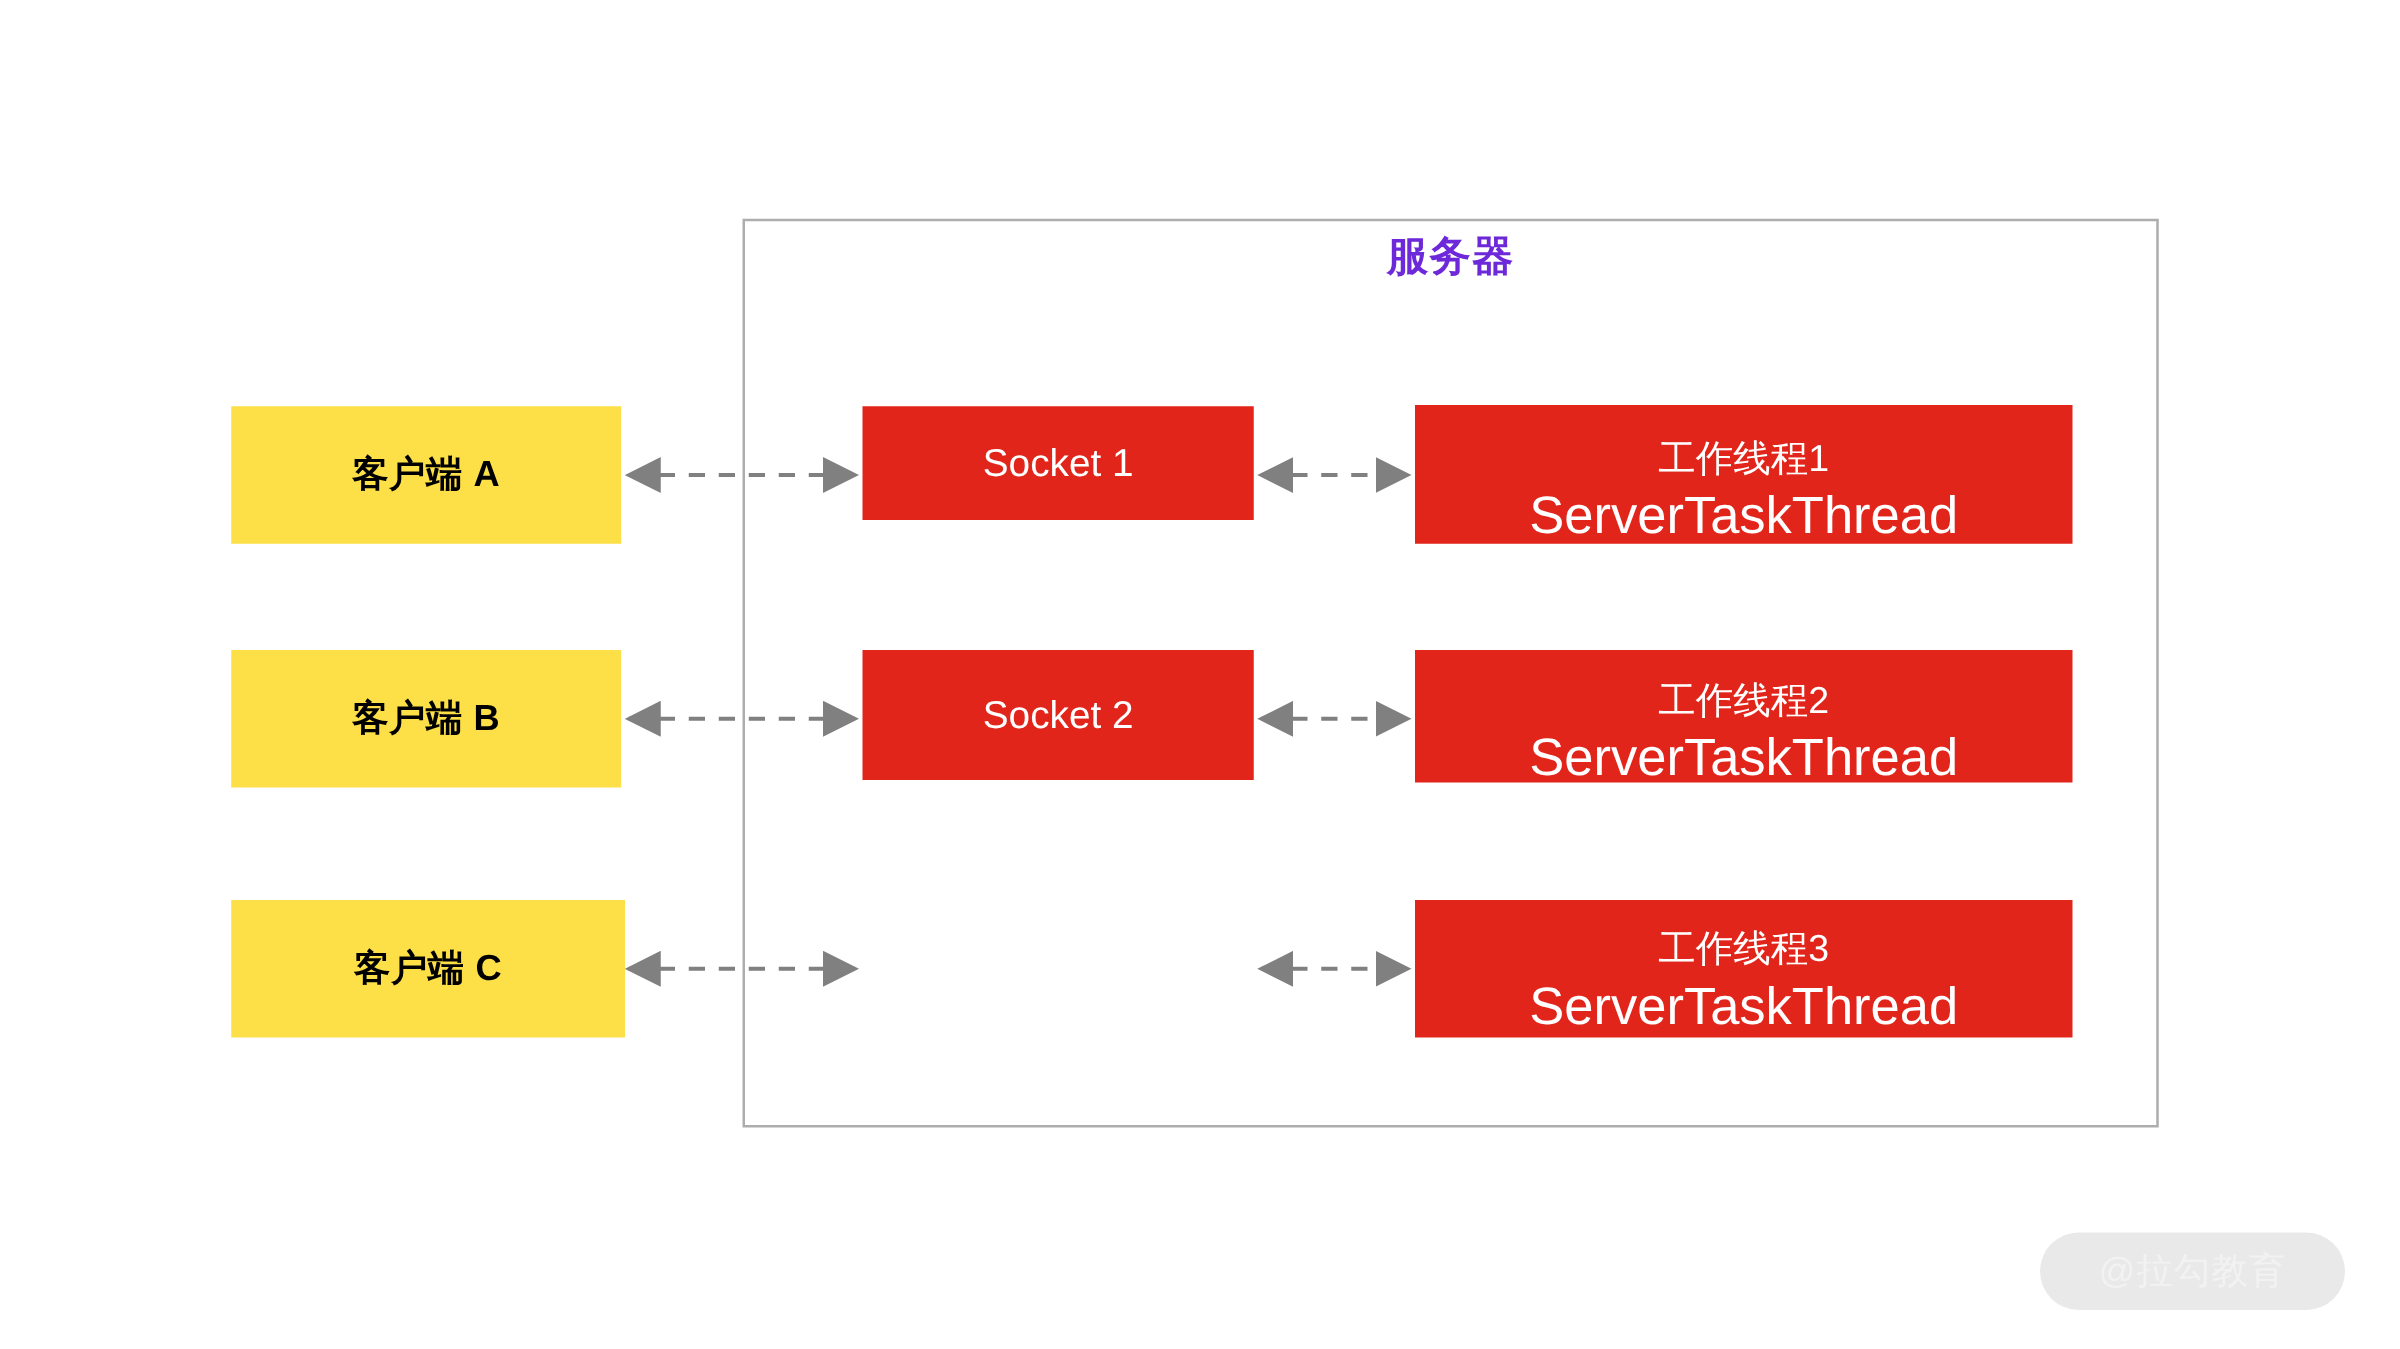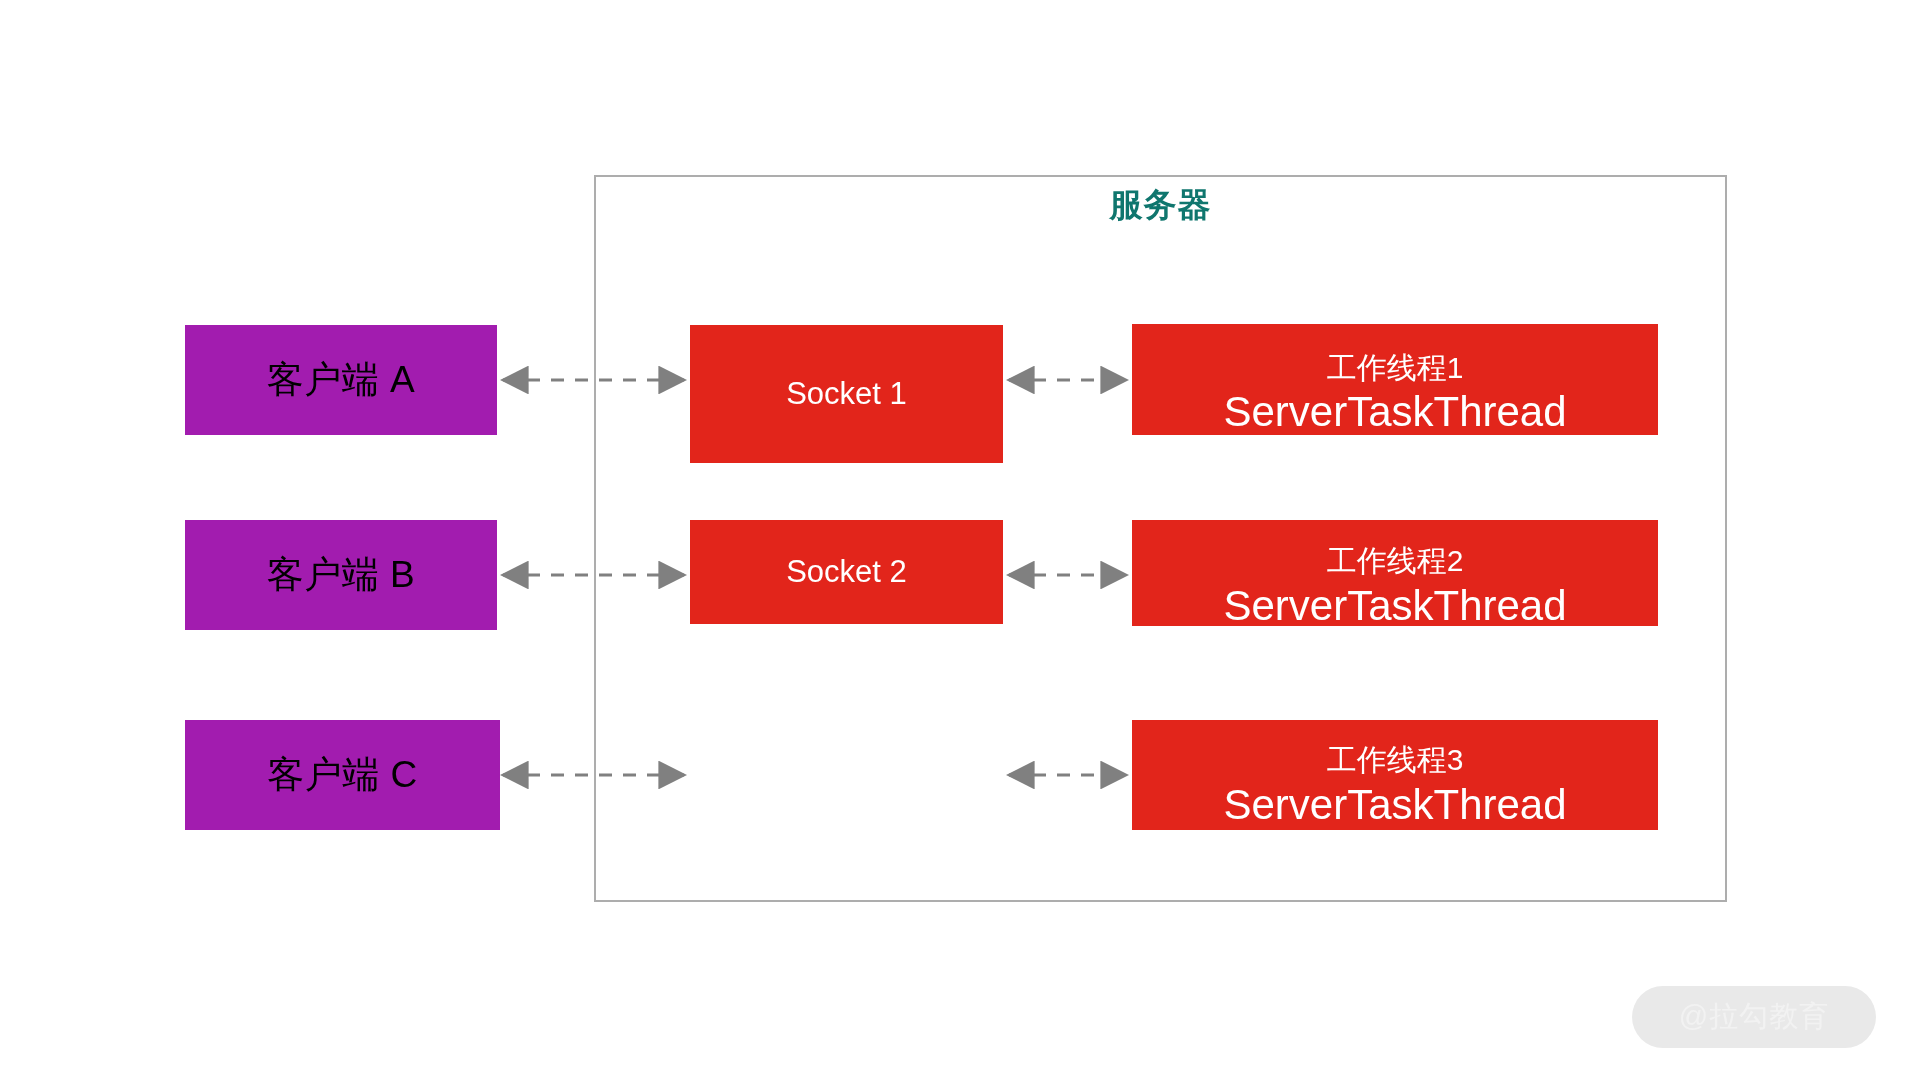--- a/index.html
+++ b/index.html
@@ -36,39 +36,39 @@
     background: #ffffff;
   }
   .server-title {
     position: absolute;
     left: 594px;
     top: 181px;
     width: 1133px;
     text-align: center;
     font-size: 33px;
     font-weight: 700;
-    color: #0f766e;
+    color: #6d28d9;
     letter-spacing: 1px;
     line-height: 48px;
   }
 
   
   .node {
     position: absolute;
     box-sizing: border-box;
     display: flex;
     align-items: center;
     justify-content: center;
     text-align: center;
   }
   .node-client {
-    background: #a21caf;
+    background: #fde047;
     color: #000000;
-    font-size: 37px;
-    font-weight: 400;
+    font-size: 29px;
+    font-weight: 700;
     letter-spacing: 0.5px;
   }
   .node-red {
     background: #e2251b;
     color: #ffffff;
   }
   .node-socket {
     font-size: 31px;
     font-weight: 400;
   }
@@ -157,21 +157,21 @@
   <div class="node node-client" style="left:185px; top:325px; width:312px; height:110px;">
     <span>客户端 A</span>
   </div>
   <div class="node node-client" style="left:185px; top:720px; width:315px; height:110px;">
     <span>客户端 C</span>
   </div>
   <div class="node node-client" style="left:185px; top:520px; width:312px; height:110px;">
     <span>客户端 B</span>
   </div>
 
-  <div class="node node-red node-socket" style="left:690px; top:325px; width:313px; height:138px;">
+  <div class="node node-red node-socket" style="left:690px; top:325px; width:313px; height:91px;">
     <span>Socket 1</span>
   </div>
   <div class="node node-red node-socket" style="left:690px; top:520px; width:313px; height:104px;">
     <span>Socket 2</span>
   </div>
 
   <div class="node node-red node-worker" style="left:1132px; top:324px; width:526px; height:111px;">
     <span class="worker-line1">工作线程1</span>
     <span class="worker-line2">ServerTaskThread</span>
   </div>

